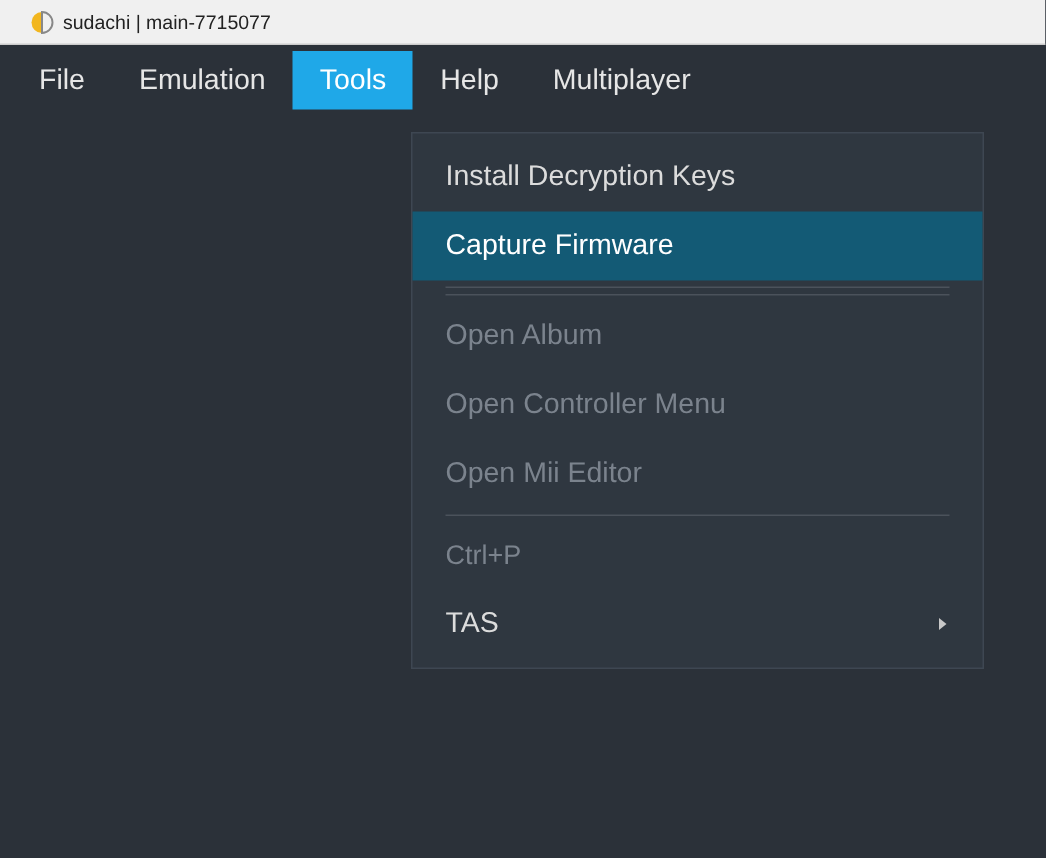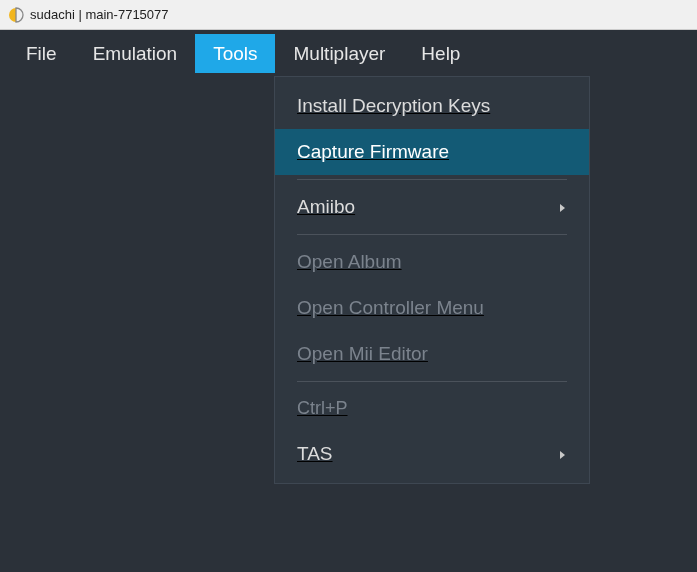--- a/index.html
+++ b/index.html
@@ -8,21 +8,21 @@
       background: #2b3139;
       width: 697px;
       height: 572px;
       overflow: hidden;
     }
     .titlebar {
       height: 30px;
       background: #f0f0f0;
       display: flex;
       align-items: center;
-      padding-left: 8px;
+      padding-left: 20px;
       border-bottom: 1px solid #ccc;
       gap: 6px;
     }
     .titlebar-icon {
       width: 16px;
       height: 16px;
       position: relative;
     }
     .titlebar-icon svg { display: block; }
     .titlebar-title {
@@ -49,27 +49,26 @@
     }
     .content {
       position: relative;
       width: 100%;
       height: calc(100% - 76px);
       background: #2b3139;
     }
     .dropdown {
       position: absolute;
       left: 274px;
-      top: 0;
-      width: 316px;
+      top: 12px;
+      width: 382px;
       background: #2f3740;
       border: 1px solid #3e4752;
       padding-top: 6px;
       padding-bottom: 6px;
-      text-decoration: underline;
     }
     .dropdown-item {
       display: flex;
       align-items: center;
       justify-content: space-between;
       padding: 12px 22px 12px 22px;
       color: #dcdcdc;
       font-size: 19px;
       cursor: default;
     }
@@ -103,46 +102,38 @@
       <path d="M8 1 A7 7 0 0 1 8 15 Z" fill="none" stroke="#888" stroke-width="1.3"></path>
     </svg>
   </span>
   <span class="titlebar-title">sudachi | main-7715077</span>
 </div>
 
 <div class="menubar">
   <div class="menu-item">File</div>
   <div class="menu-item">Emulation</div>
   <div class="menu-item active">Tools</div>
+  <div class="menu-item">Help</div>
   <div class="menu-item">Multiplayer</div>
-  <div class="menu-item">Help</div>
 </div>
 
 <div class="content">
   <div class="dropdown">
 
     <div class="dropdown-item">
       <span>Install Decryption Keys</span>
     </div>
 
     <div class="dropdown-item highlight">
       <span>Capture Firmware</span>
     </div>
 
 
     <div class="dropdown-separator"></div>
 
-    <div class="dropdown-item">
-      <span>Amiibo</span>
-      <span class="arrow">
-        <svg width="8" height="10" viewBox="0 0 8 10">
-            <path d="M1 1 L6 5 L1 9 Z" fill="#c8c8c8"></path>
-          </svg>
-      </span>
-    </div>
 
     <div class="dropdown-separator"></div>
 
     <div class="dropdown-item disabled">
       <span>Open Album</span>
     </div>
 
     <div class="dropdown-item disabled">
       <span>Open Controller Menu</span>
     </div>

